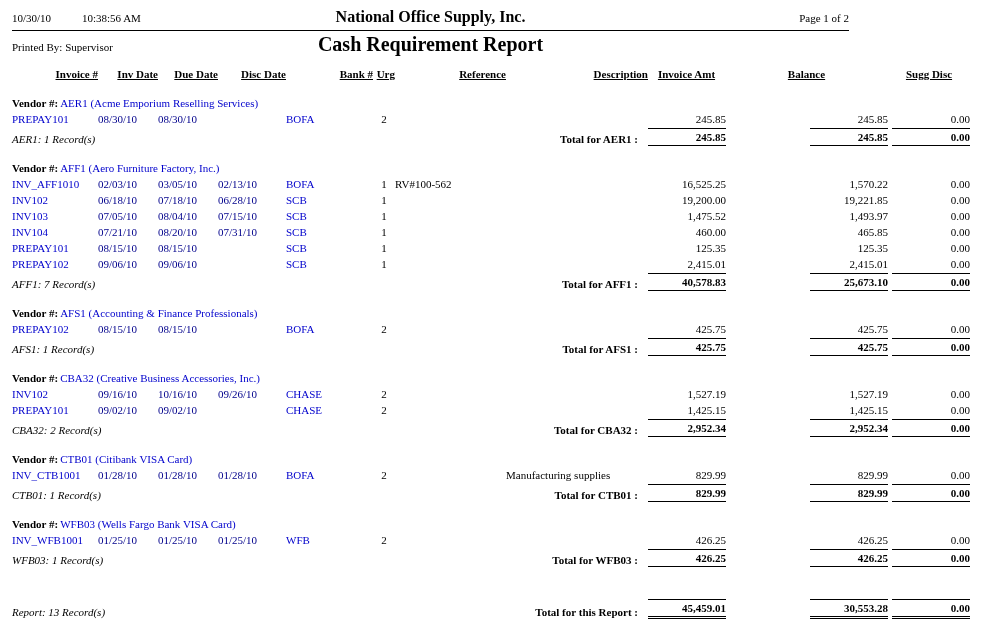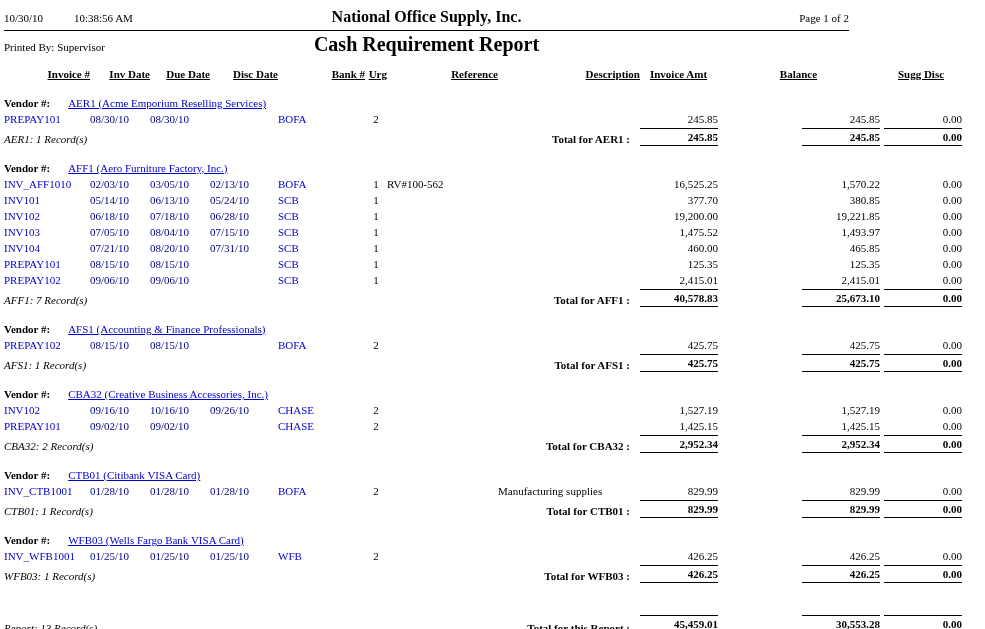--- a/index.html
+++ b/index.html
@@ -10,21 +10,21 @@
   * { margin: 0; padding: 0; box-sizing: border-box; }
   html, body { background: #ffffff; }
   body {
     width: 985px; height: 629px;
     font-family: "Liberation Serif", "DejaVu Serif", serif;
     font-size: 11px; color: var(--text-color);
     overflow: hidden;
   }
   .report-page {
     width: 864px; height: 629px;
-    padding: 8px 15px 0 4px;
+    padding: 8px 15px 0 12px;
     background: #fff;
     position: relative;
   }
   .hdr-line1 {
     display: grid; grid-template-columns: 1fr auto 1fr;
     align-items: baseline;
     border-bottom: 1px solid #000;
     padding-bottom: 4px;
   }
   .hdr-line2 {
@@ -66,21 +66,21 @@
     border-bottom: 1px solid #000;
     font-weight: bold; padding: 1px 0;
   }
   .ruled-dbl {
     border-top: 1px solid #000;
     border-bottom: 3px double #000;
     font-weight: bold; padding: 1px 0;
   }
   .vendor-row td { padding-top: 2px; }
   .vlabel { font-weight: bold; text-align: right; }
-  .vname { margin-left: 18px; text-decoration: underline; }
+  .vname { margin-left: 2px; }
   .records { font-style: italic; font-weight: normal; }
   .total-label { font-weight: bold; text-align: right; padding-right: 10px; }
   .spacer td { height: 12px; padding: 0; line-height: 0; }
   .spacer-lg td { height: 30px; padding: 0; line-height: 0; }
 </style>
 </head>
 <body>
 
 <div class="report-page">
   <div class="hdr-line1">
@@ -166,33 +166,20 @@
           <td class="date">02/13/10</td>
           <td class="link">BOFA</td>
           <td class="urg">1</td>
           <td>RV#100-562</td>
           <td></td>
           <td class="amt"><span class="amt-inner">16,525.25</span></td>
           <td class="amt"><span class="amt-inner">1,570.22</span></td>
           <td class="amt"><span class="amt-inner">0.00</span></td>
         </tr>
         <tr class="detail">
-          <td class="link">INV101</td>
-          <td class="date">05/14/10</td>
-          <td class="date">06/13/10</td>
-          <td class="date">05/24/10</td>
-          <td class="link">SCB</td>
-          <td class="urg">1</td>
-          <td></td>
-          <td></td>
-          <td class="amt"><span class="amt-inner">377.70</span></td>
-          <td class="amt"><span class="amt-inner">380.85</span></td>
-          <td class="amt"><span class="amt-inner">0.00</span></td>
-        </tr>
-        <tr class="detail">
           <td class="link">INV102</td>
           <td class="date">06/18/10</td>
           <td class="date">07/18/10</td>
           <td class="date">06/28/10</td>
           <td class="link">SCB</td>
           <td class="urg">1</td>
           <td></td>
           <td></td>
           <td class="amt"><span class="amt-inner">19,200.00</span></td>
           <td class="amt"><span class="amt-inner">19,221.85</span></td>

